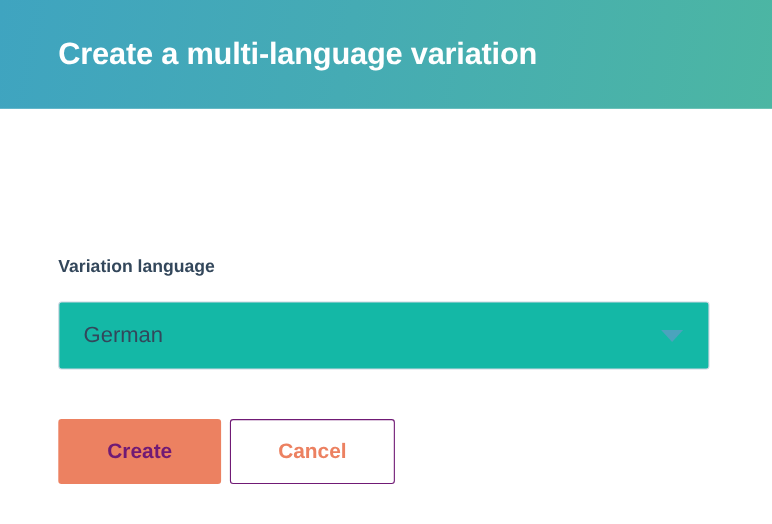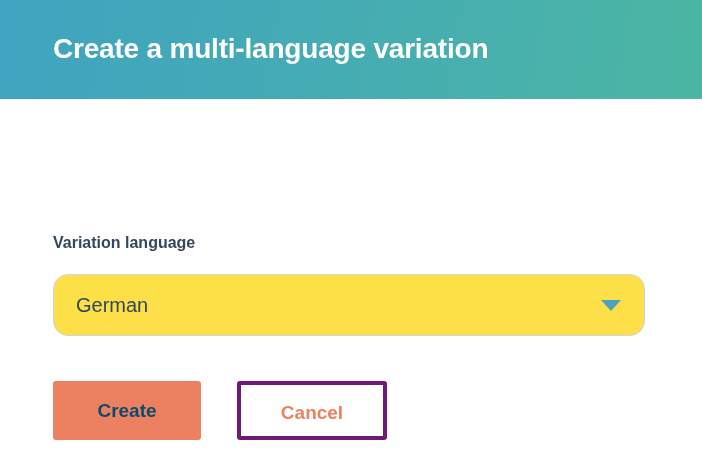--- a/index.html
+++ b/index.html
@@ -87,23 +87,23 @@
     line-height: 22px;
     font-weight: bold;
     color: #33475b;
     margin-bottom: 20px;
   }
 
   .select-control {
     position: relative;
     width: 592px;
     height: 62px;
-    background: #fde047;
+    background: #14b8a6;
     border: 1px solid #cbd6e2;
-    border-radius: 15px;
+    border-radius: 3px;
     cursor: pointer;
   }
 
   .select-value {
     position: absolute;
     left: 22px;
     top: 0;
     height: 60px;
     line-height: 60px;
     font-size: 20px;
@@ -142,32 +142,32 @@
     text-align: center;
     white-space: nowrap;
     outline: none;
   }
 
   .btn-primary {
     width: 148px;
     height: 59px;
     line-height: 59px;
     background: #ec8161;
-    color: #0c4a6e;
+    color: #701a75;
     border: none;
   }
 
   .btn-secondary {
     width: 150px;
     height: 59px;
     line-height: 55px;
     background: #ffffff;
     color: #ec8161;
-    border: 4px solid #701a75;
-    margin-left: 36px;
+    border: 1px solid #701a75;
+    margin-left: 8px;
   }
 </style>
 </head>
 <body>
 
 <div class="dialog">
 
   <div class="dialog-header">
     <div class="dialog-title">Create a multi-language variation</div>
   </div>

